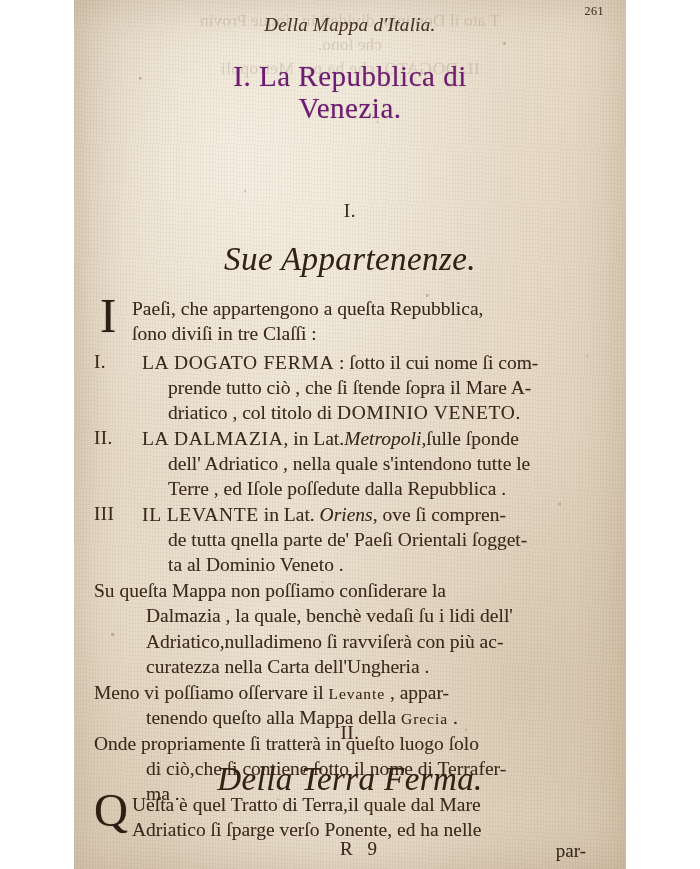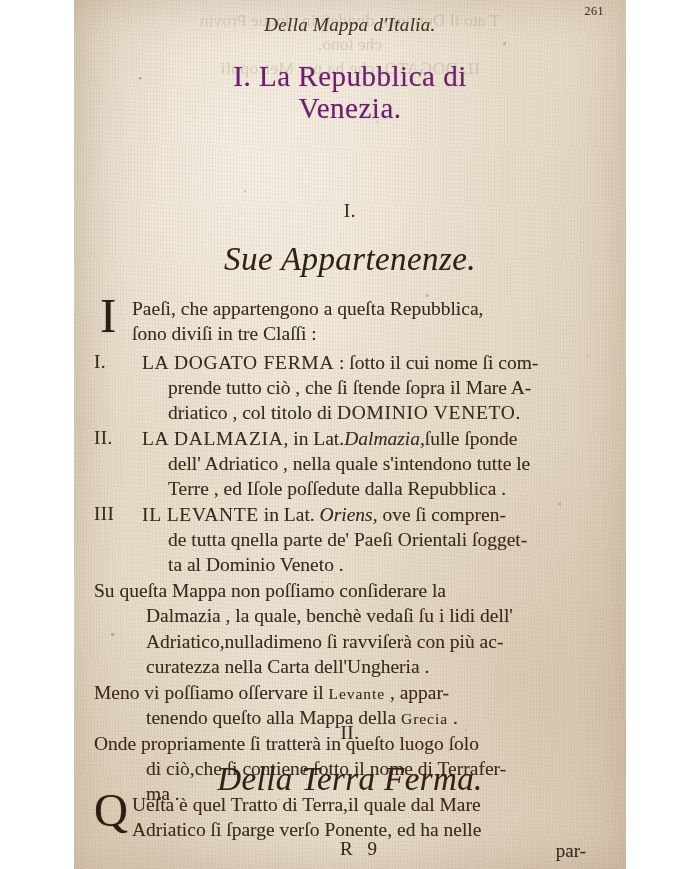--- a/index.html
+++ b/index.html
@@ -238,21 +238,21 @@
         <span class="etext">
           <span class="caps">LA DOGATO FERMA</span><span> : ſotto il cui nome ſi com-</span>
           <span class="cont">prende tutto ciò , che ſi ſtende ſopra il Mare A-</span>
           <span class="cont"><span>driatico , col titolo di </span><span class="caps">DOMINIO VENETO.</span></span>
         </span>
       </div>
 
       <div class="para enum">
         <span class="marker">II.</span>
         <span class="etext">
-          <span class="caps">LA DALMAZIA</span><span>, in Lat.</span><span class="ital">Dalmazia</span><span>,ſulle ſponde</span>
+          <span class="caps">LA DALMAZIA</span><span>, in Lat.</span><span class="ital">Metropoli</span><span>,ſulle ſponde</span>
           <span class="cont">dell' Adriatico , nella quale s'intendono tutte le</span>
           <span class="cont">Terre , ed Iſole poſſedute dalla Repubblica .</span>
         </span>
       </div>
 
       <div class="para enum">
         <span class="marker">III</span>
         <span class="etext">
           <span class="caps">IL LEVANTE</span><span> in Lat. </span><span class="ital">Oriens</span><span>,  ove ſi compren-</span>
           <span class="cont">de tutta qnella parte de' Paeſi Orientali ſogget-</span>

